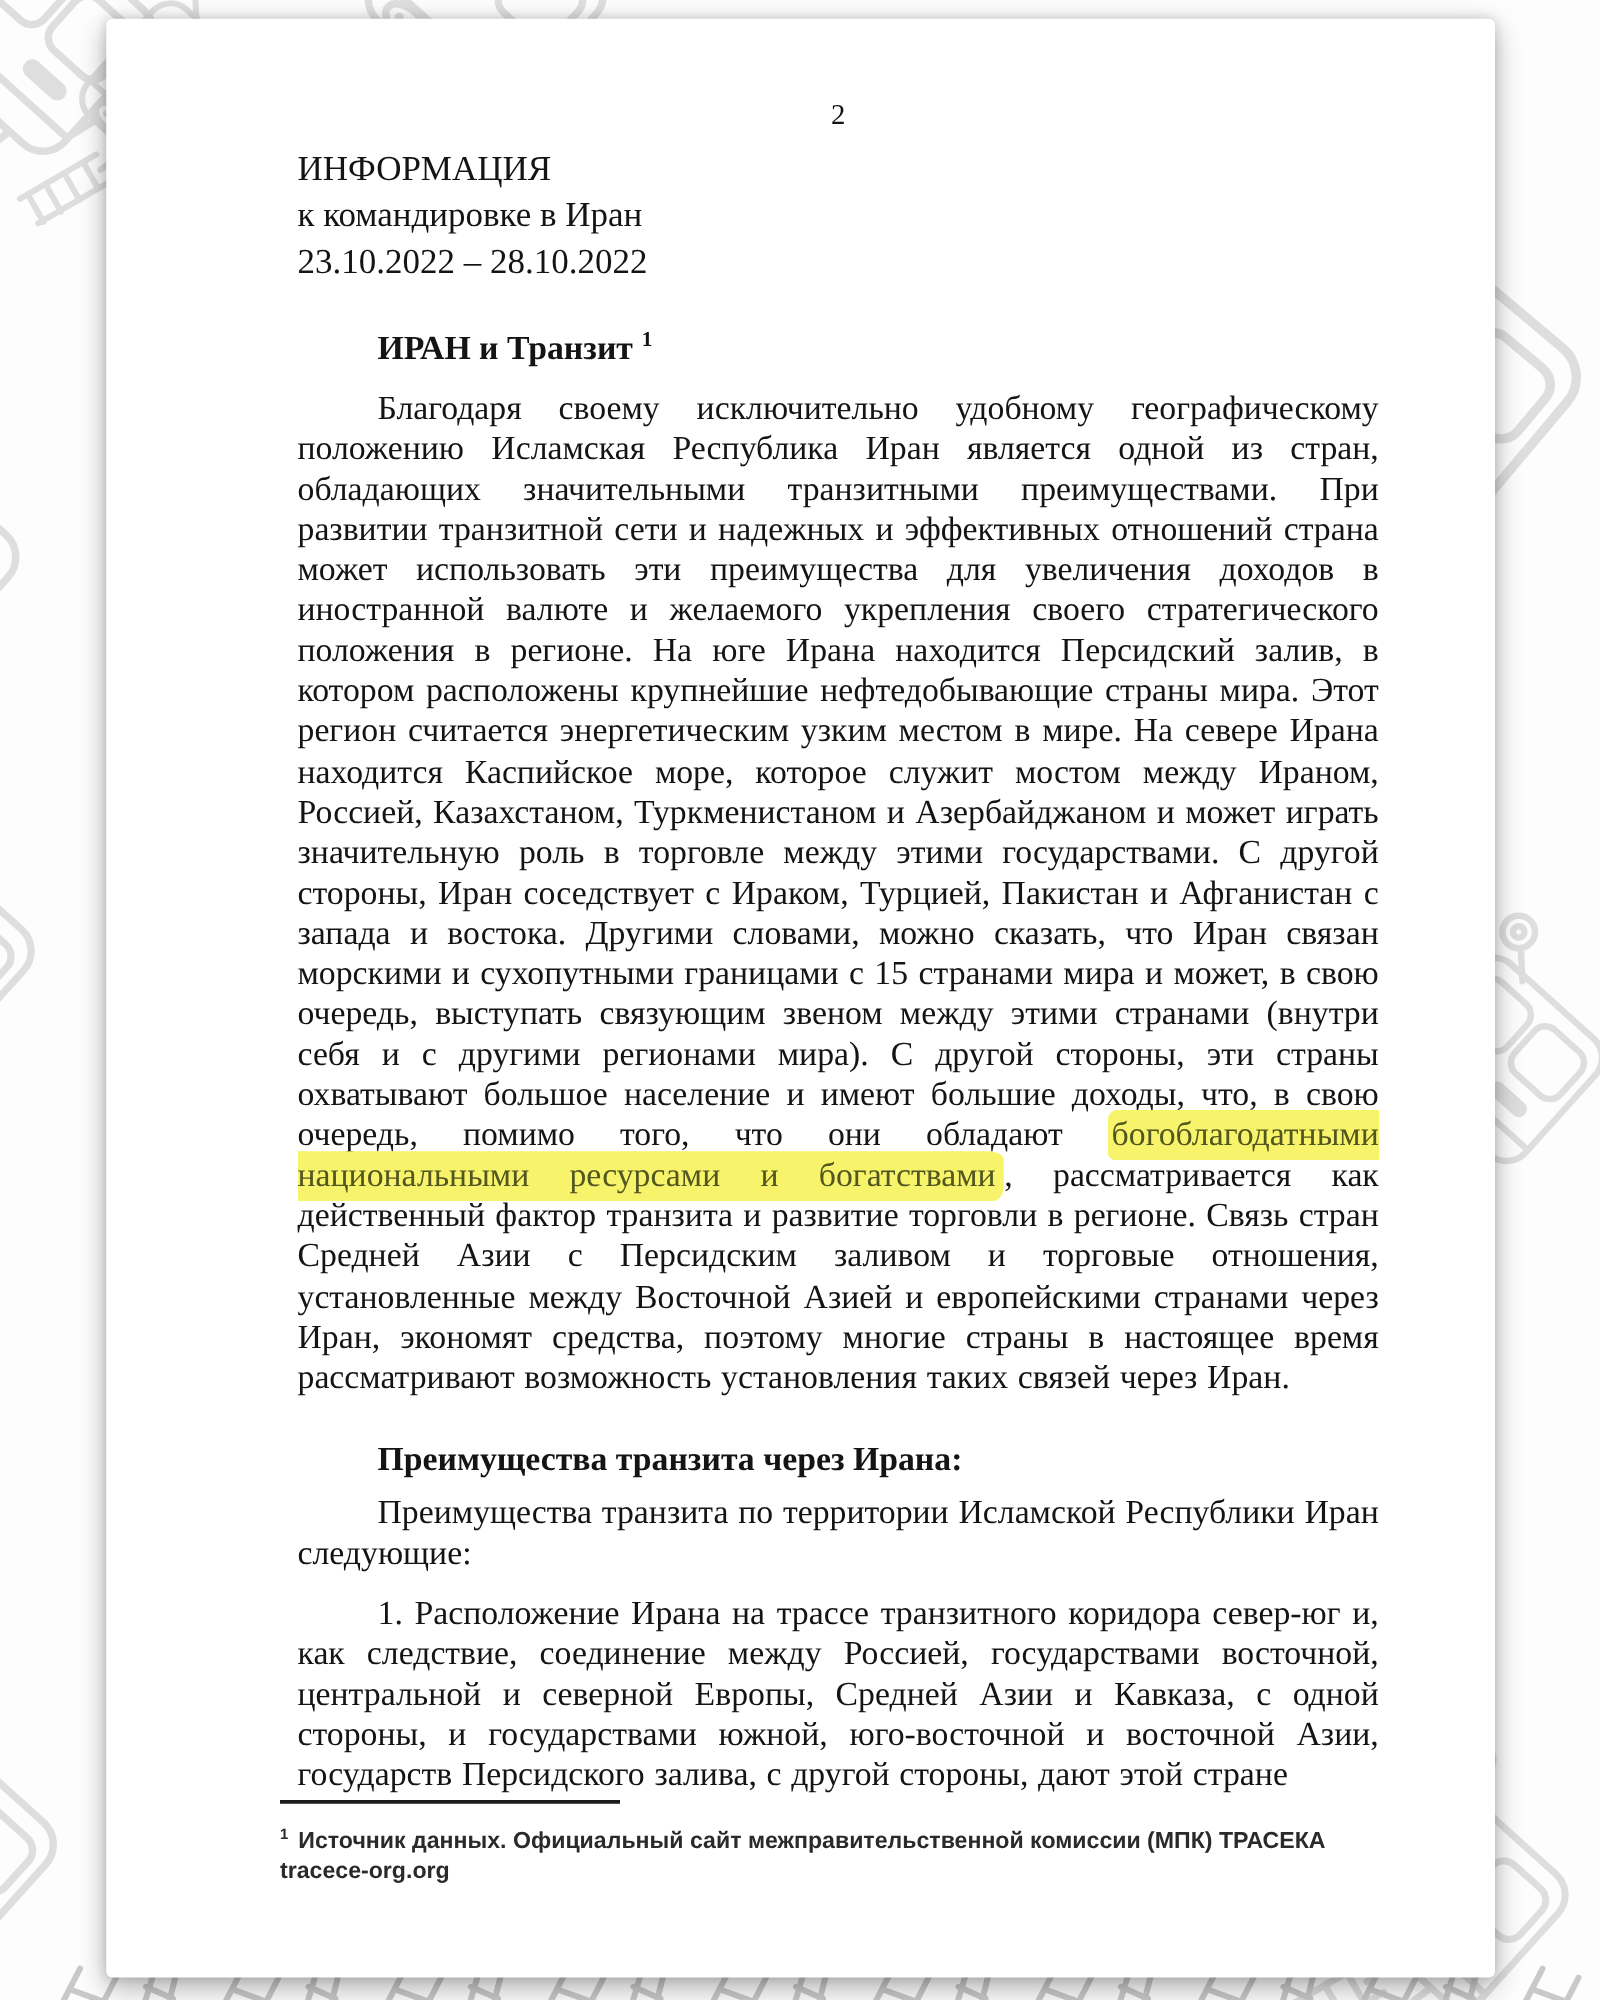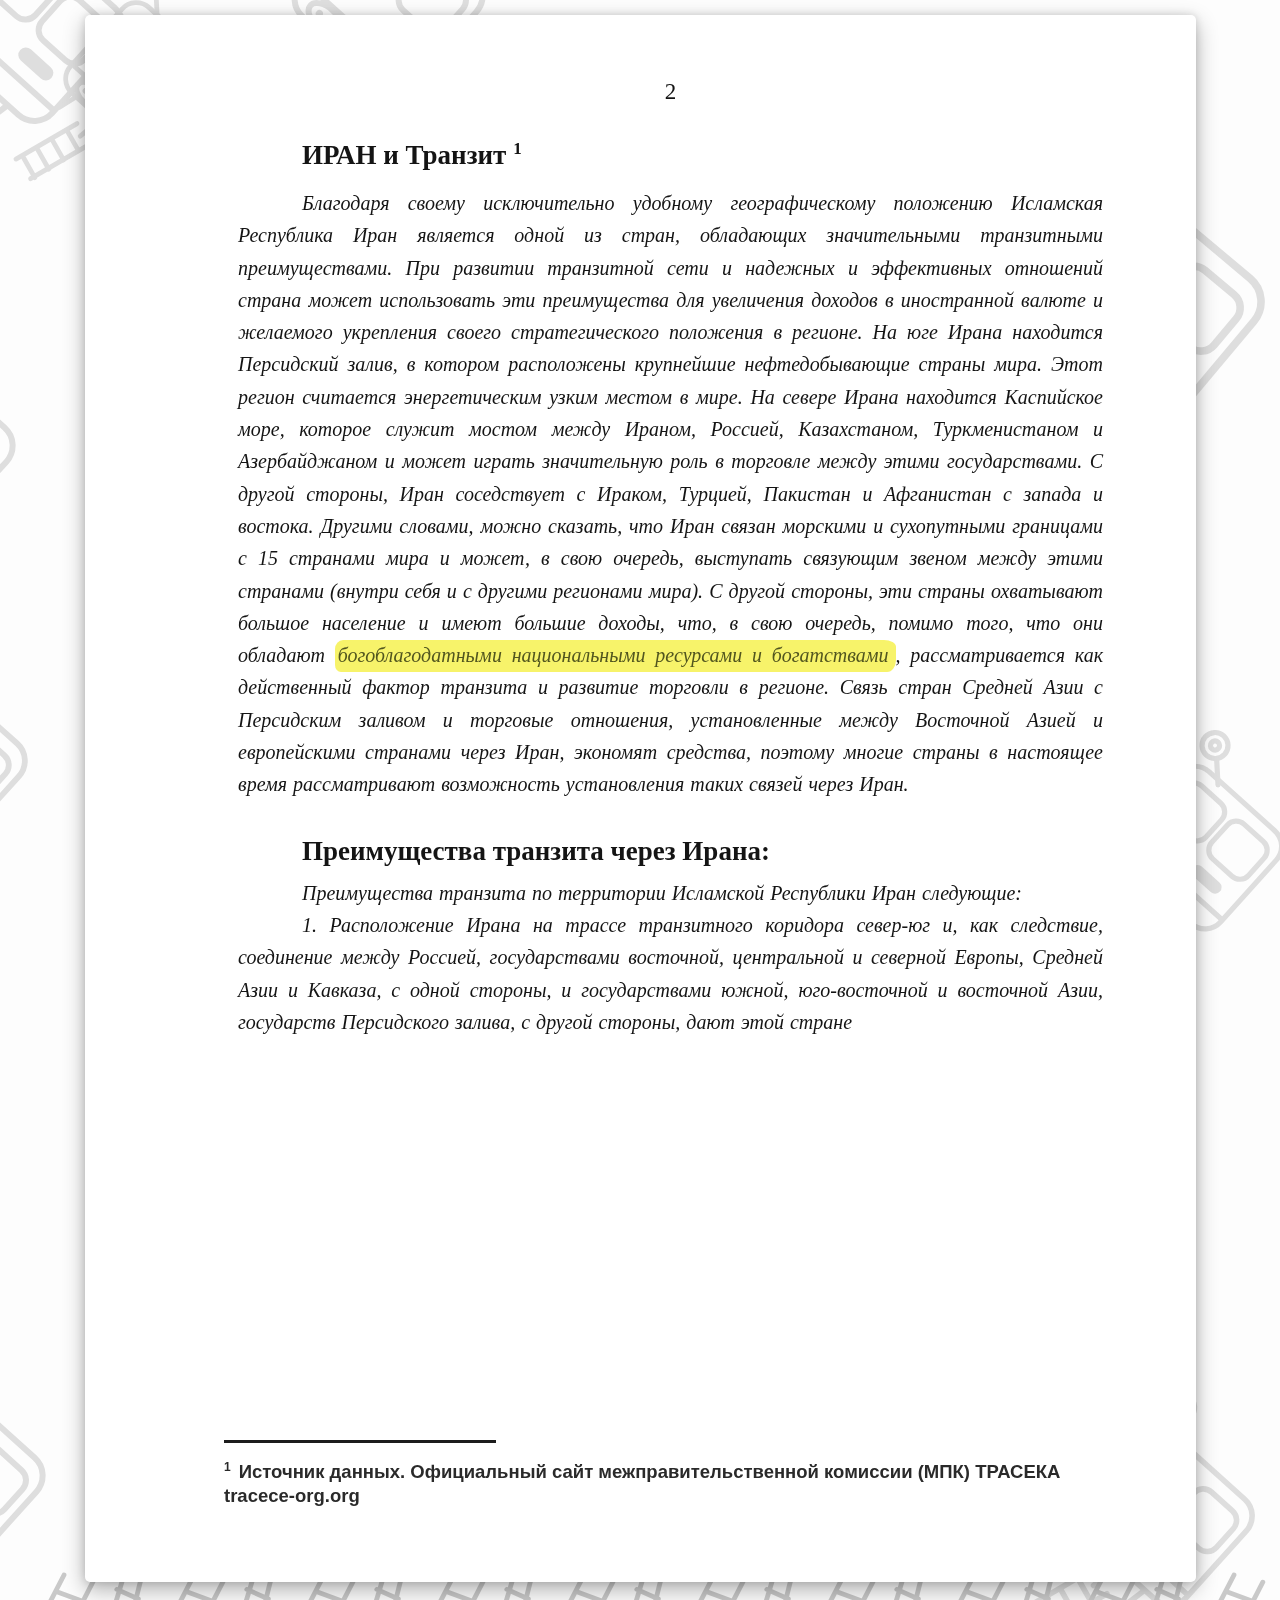--- a/index.html
+++ b/index.html
@@ -34,28 +34,27 @@
     padding:64px 93px 0 153px;
   }
   .page-number{
     font-size:23px;line-height:26px;text-align:center;
   }
   .doc-header{margin-top:12px;font-size:28px;line-height:37px;}
   .sec-title{margin-top:20px;font-size:27px;line-height:48px;font-weight:bold;text-indent:64px;}
   .sec-title sup{font-size:17px;margin-left:7px;}
   .body-para{
     margin-top:8px;
-    font-size:20px;line-height:32.3px;
+    font-size:27px;line-height:32.3px;
     text-align:justify;text-indent:64px;
     word-spacing:1px;
-    font-style:italic;
   }
   .sec2-title{margin-top:26px;}
   .intro-para{margin-top:2px;}
-  .item-para{margin-top:0;}
+  .item-para{margin-top:16px;}
   mark.hl{
     background:var(--highlight_bg);
     color:var(--highlight_text);
     padding:4px 7px 6px 3px;
     border-radius:8px 12px 9px 6px / 9px 7px 12px 7px;
   }
   .footnote{position:absolute;left:139px;top:1425px;width:865px;font-weight:bold;}
   .footnote-rule{width:272px;height:3px;background:#1c1c1c;}
   .footnote-text{
     margin-top:12px;
@@ -119,20 +118,25 @@
     <use href="#tracks" transform="translate(950,1575) scale(1.2)"></use>
     <use href="#tracks" transform="translate(1080,1575) scale(1.2)"></use>
     <use href="#tracks" transform="translate(1210,1575) scale(1.2)"></use>
   </svg>
 </div>
 
 <div class="page">
 
   <div class="page-number">2</div>
 
+  <div class="doc-header">
+    <div>ИНФОРМАЦИЯ</div>
+    <div>к командировке в Иран</div>
+    <div>23.10.2022 – 28.10.2022</div>
+  </div>
 
   <h2 class="sec-title"><span>ИРАН и Транзит</span><sup>1</sup></h2>
 
   <p class="body-para"><span>Благодаря своему исключительно удобному географическому положению Исламская Республика Иран является одной из стран, обладающих значительными транзитными преимуществами. При развитии транзитной сети и надежных и эффективных отношений страна может использовать эти преимущества для увеличения доходов в иностранной валюте и желаемого укрепления своего стратегического положения в регионе. На юге Ирана находится Персидский залив, в котором расположены крупнейшие нефтедобывающие страны мира. Этот регион считается энергетическим узким местом в мире. На севере Ирана находится Каспийское море, которое служит мостом между Ираном, Россией, Казахстаном, Туркменистаном и Азербайджаном и может играть значительную роль в торговле между этими государствами. С другой стороны, Иран соседствует с Ираком, Турцией, Пакистан и Афганистан с запада и востока. Другими словами, можно сказать, что Иран связан морскими и сухопутными границами с 15 странами мира и может, в свою очередь, выступать связующим звеном между этими странами (внутри себя и с другими регионами мира). С другой стороны, эти страны охватывают большое население и имеют большие доходы, что, в свою очередь, помимо того, что они обладают </span><mark class="hl">богоблагодатными национальными ресурсами и богатствами</mark><span>, рассматривается как действенный фактор транзита и развитие торговли в регионе. Связь стран Средней Азии с Персидским заливом и торговые отношения, установленные между Восточной Азией и европейскими странами через Иран, экономят средства, поэтому многие страны в настоящее время рассматривают возможность установления таких связей через Иран.</span></p>
 
   <h2 class="sec-title sec2-title">Преимущества транзита через Ирана:</h2>
 
   <p class="body-para intro-para">Преимущества транзита по территории Исламской Республики Иран следующие:</p>
 
   <p class="body-para item-para">1. Расположение Ирана на трассе транзитного коридора север-юг и, как следствие, соединение между Россией, государствами восточной, центральной и северной Европы, Средней Азии и Кавказа, с одной стороны, и государствами южной, юго-восточной и восточной Азии, государств Персидского залива, с другой стороны, дают этой стране</p>

